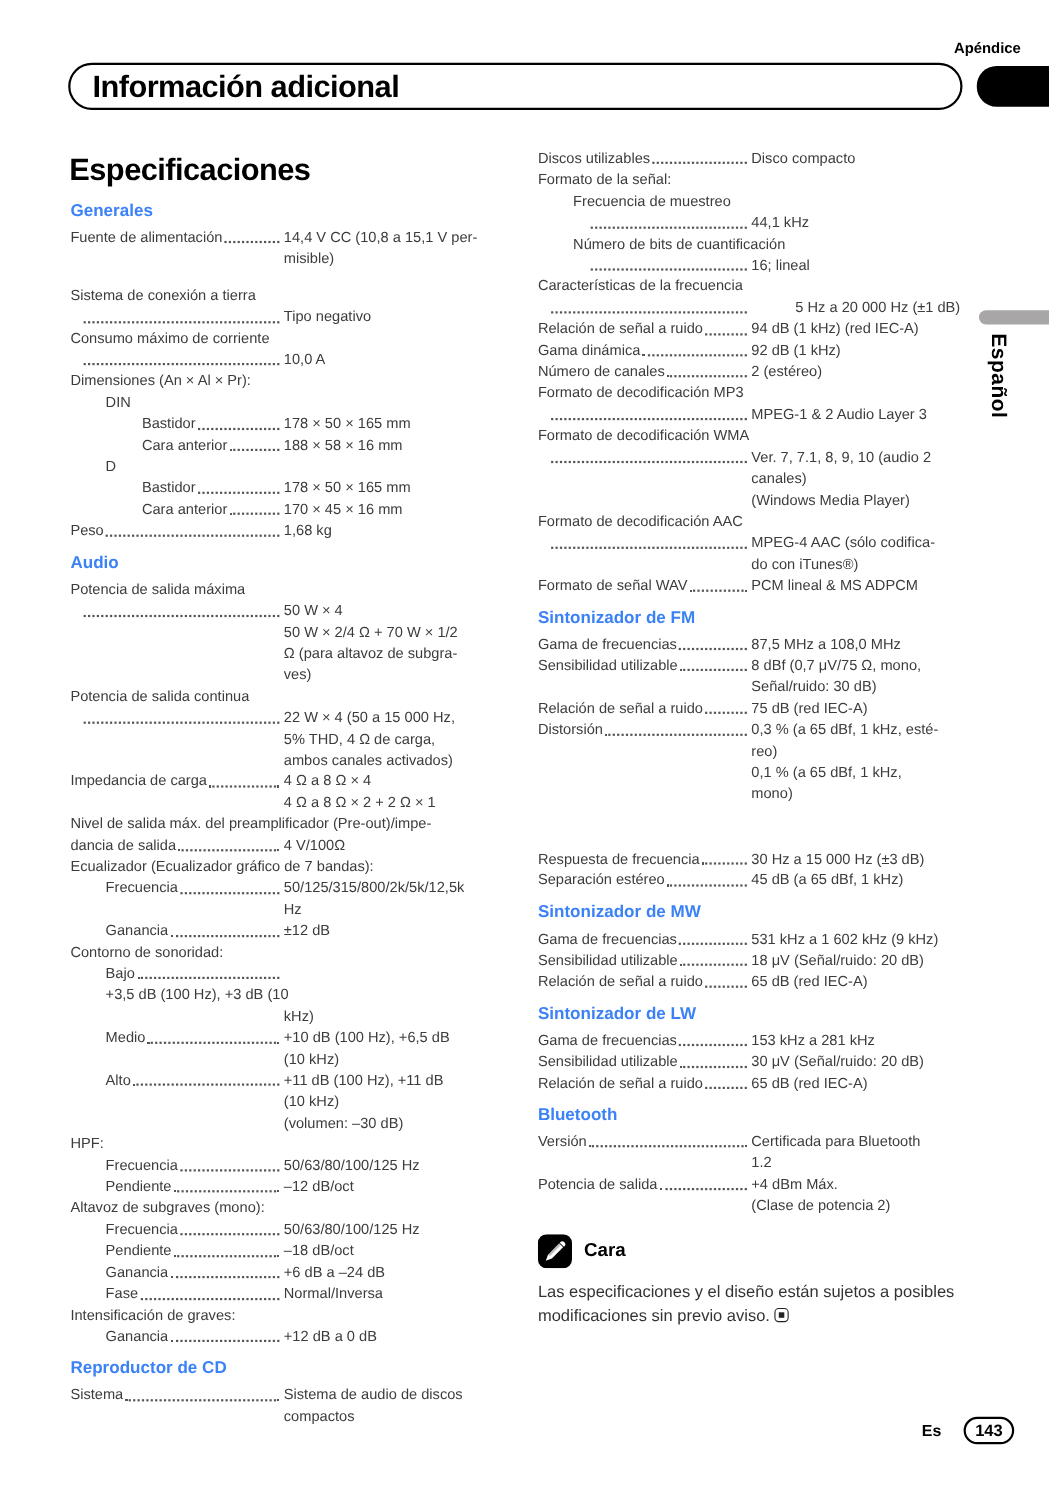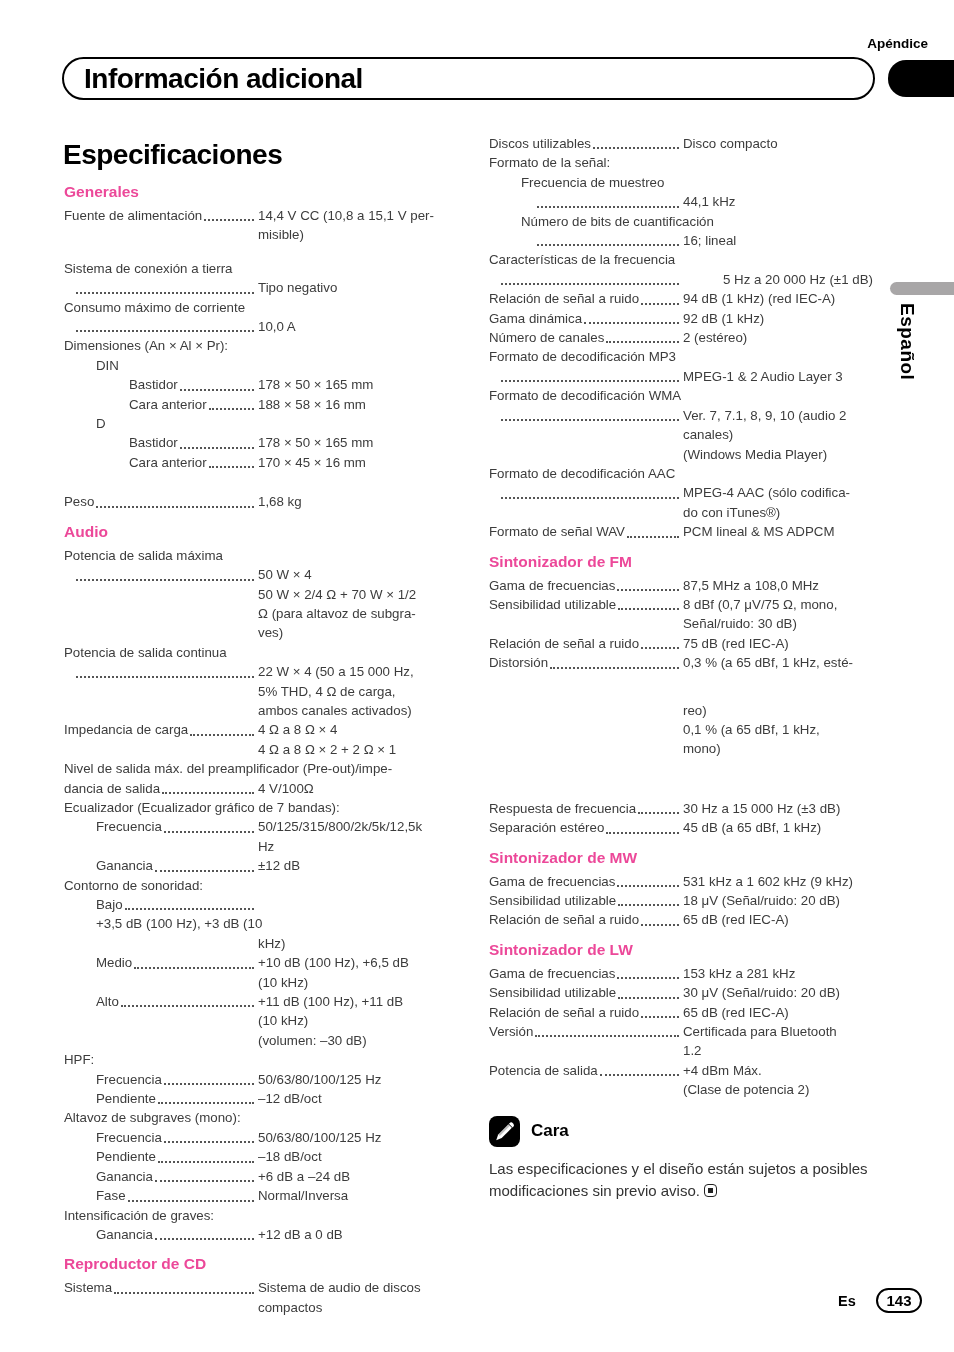--- a/index.html
+++ b/index.html
@@ -13,21 +13,21 @@
         border-radius:18px 0 0 18px;}
   .side-tab{position:absolute;top:282px;right:0;width:64px;height:13px;background:#a8a6a7;
         border-radius:7px 0 0 7px;}
   .side-label{position:absolute;top:303px;left:896px;writing-mode:vertical-rl;
         font-size:19px;font-weight:bold;color:#000;letter-spacing:0.5px;}
   .doc-title{position:absolute;left:63px;top:139px;font-size:28px;font-weight:bold;color:#000;
         letter-spacing:-0.5px;}
   .col{position:absolute;}
   .col-left{left:64px;top:172px;width:416px;}
   .col-right{left:489px;top:134px;width:400px;}
-  .sec-h{font-size:15.5px;font-weight:bold;color:#ec4899;line-height:20px;margin:10px 0 4px 0;}
+  .sec-h{font-size:15.5px;font-weight:bold;color:#3b82f6;line-height:20px;margin:10px 0 4px 0;}
   .col-right .section:first-child .sec-h{display:none;}
   .ln{font-size:13.3px;line-height:19.4px;color:#3c3c3c;display:flex;white-space:nowrap;}
   .ln.block{display:block;}
   .lead{display:inline-flex;flex:0 0 auto;box-sizing:border-box;}
   .lbl{white-space:nowrap;}
   .dots{flex:1 1 auto;min-width:6px;border-bottom:2px dotted #555;margin:0 4px 4px 2px;}
   .val{white-space:nowrap;}
   .note{margin-top:16px;}
   .note-head{display:flex;align-items:center;gap:11px;margin:0 0 11px 0;}
   .note-icon{width:31px;height:31px;flex:0 0 auto;}
@@ -107,21 +107,21 @@
           </span>
           <span class="val">178 × 50 × 165 mm</span>
         </div>
         <div class="ln" style="padding-left: 65px;">
           <span class="lead" style="width: 129px;">
             <span class="lbl">Cara anterior</span>
             <span class="dots"></span>
           </span>
           <span class="val">170 × 45 × 16 mm</span>
         </div>
-        <div class="ln" style="padding-left: 0px; margin-top: 20px;">
+        <div class="ln" style="padding-left: 0px;">
           <span class="lead" style="width: 194px;">
             <span class="lbl">Peso</span>
             <span class="dots"></span>
           </span>
           <span class="val">1,68 kg</span>
         </div>
       </div>
       <div class="section">
         <div class="sec-h">Audio</div>
         <div class="ln block" style="padding-left: 0px;">Potencia de salida máxima</div>
@@ -376,21 +376,21 @@
           </span>
           <span class="val">75 dB (red IEC-A)</span>
         </div>
         <div class="ln" style="padding-left: 0px;">
           <span class="lead" style="width: 194px;">
             <span class="lbl">Distorsión</span>
             <span class="dots"></span>
           </span>
           <span class="val">0,3 % (a 65 dBf, 1 kHz, esté-</span>
         </div>
-        <div class="ln block" style="padding-left: 194px; margin-top: 28px;">reo)</div>
+        <div class="ln block" style="padding-left: 194px;">reo)</div>
         <div class="ln block" style="padding-left: 194px;">0,1 % (a 65 dBf, 1 kHz,</div>
         <div class="ln block" style="padding-left: 194px;">mono)</div>
         <div class="ln" style="padding-left: 0px; margin-top: 40px;">
           <span class="lead" style="width: 194px;">
             <span class="lbl">Respuesta de frecuencia</span>
             <span class="dots"></span>
           </span>
           <span class="val">30 Hz a 15 000 Hz (±3 dB)</span>
         </div>
         <div class="ln" style="padding-left: 0px;">
@@ -443,20 +443,21 @@
         </div>
         <div class="ln" style="padding-left: 0px;">
           <span class="lead" style="width: 194px;">
             <span class="lbl">Relación de señal a ruido</span>
             <span class="dots"></span>
           </span>
           <span class="val">65 dB (red IEC-A)</span>
         </div>
       </div>
       <div class="section">
+        <div class="sec-h">Bluetooth</div>
         <div class="ln" style="padding-left: 0px;">
           <span class="lead" style="width: 194px;">
             <span class="lbl">Versión</span>
             <span class="dots"></span>
           </span>
           <span class="val">Certificada para Bluetooth</span>
         </div>
         <div class="ln block" style="padding-left: 194px;">1.2</div>
         <div class="ln" style="padding-left: 0px;">
           <span class="lead" style="width: 194px;">

